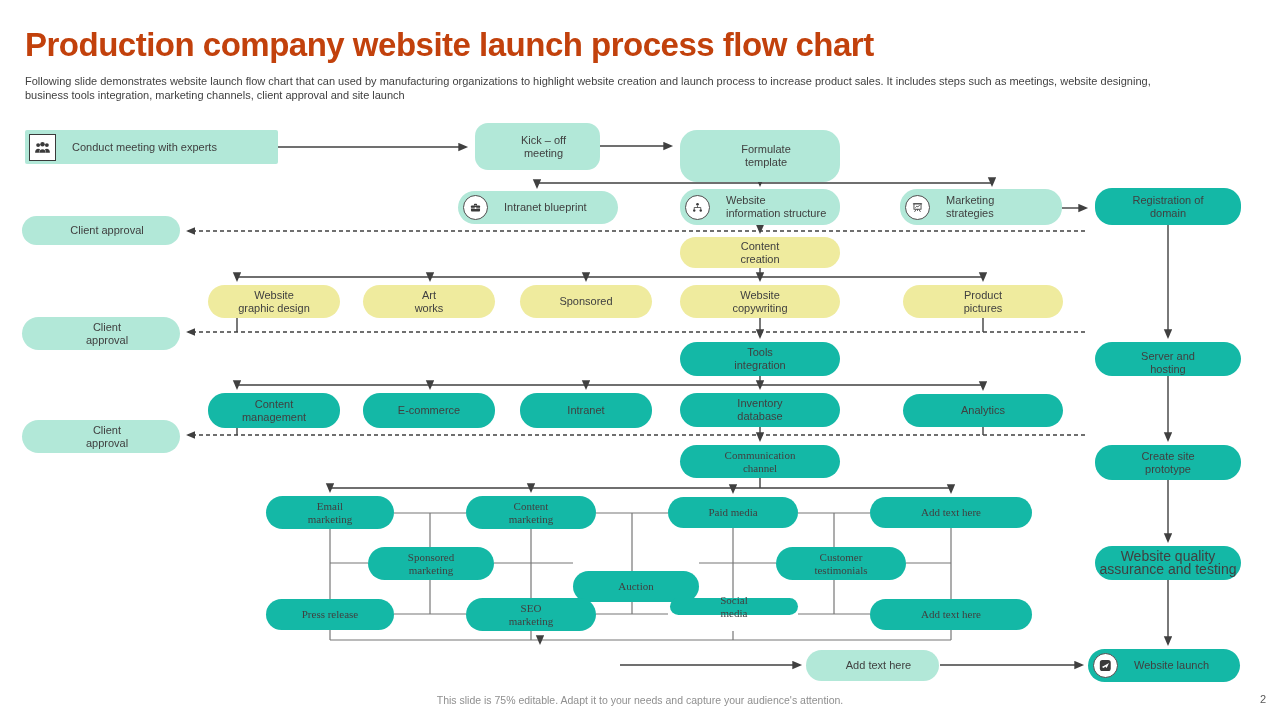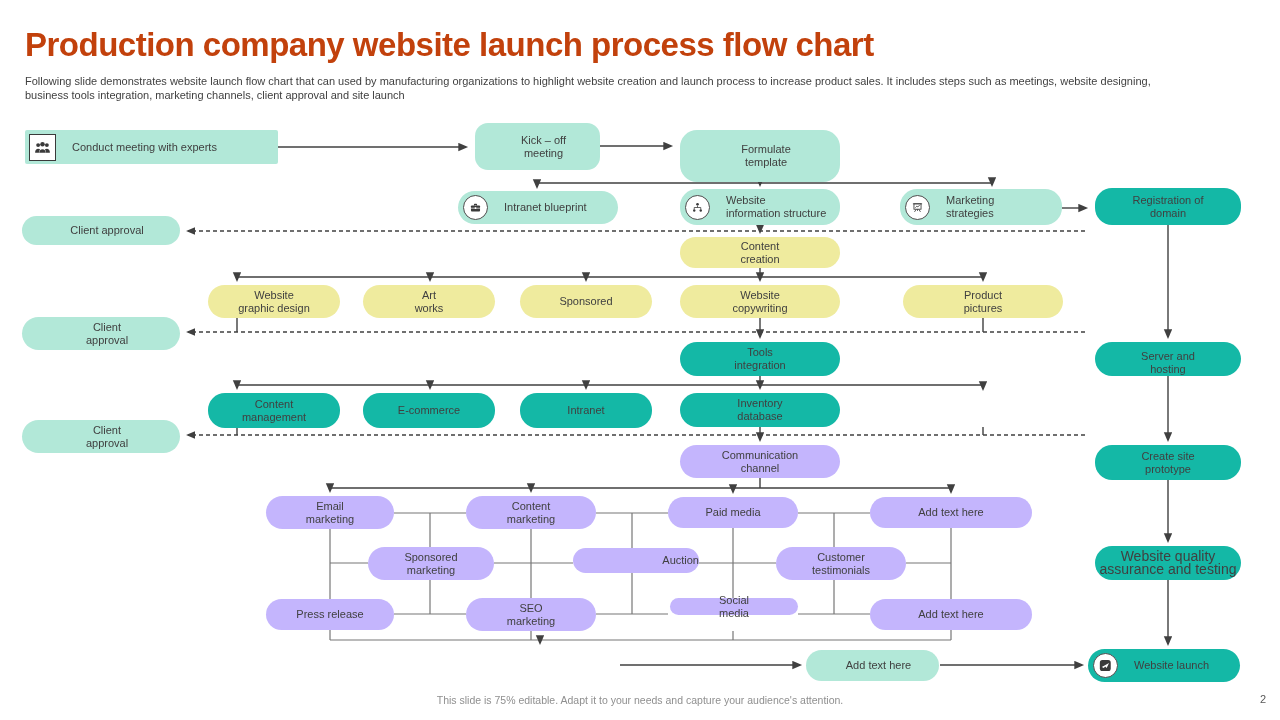--- a/index.html
+++ b/index.html
@@ -13,21 +13,21 @@
   .pagenum{position:absolute;right:14px;top:693px;font-size:11px;color:#595959;}
   svg.wires{position:absolute;left:0;top:0;z-index:0;}
   .node{position:absolute;z-index:1;display:flex;align-items:center;justify-content:center;
         text-align:center;font-size:11px;line-height:13px;color:#404040;box-sizing:border-box;}
   .node-label{white-space:pre-line;}
   .pill{border-radius:17px;}
   .rrect{border-radius:13px;}
   .teal{background:#b2e8d8;padding-left:12px;}
   .lav{background:#14b8a6;}
   .pyel{background:#efeb9e;}
-  .byel{background:#c4b5fd;}
+  .byel{background:#14b8a6;font-family:Liberation Serif, serif;}
   .icon-node{justify-content:flex-start;text-align:left;padding-left:5px;gap:16px;}
   .circle-icon{flex:0 0 auto;width:25px;height:25px;background:#ffffff;border:1.2px solid #4d4d4d;
         border-radius:50%;display:flex;align-items:center;justify-content:center;box-sizing:border-box;}
   .square-icon{flex:0 0 auto;width:27px;height:27px;background:#ffffff;border:1.4px solid #3a3a3a;
         display:flex;align-items:center;justify-content:center;box-sizing:border-box;margin-left:-1px;}
 </style>
 </head>
 <body>
 
 <div class="slide">
@@ -215,20 +215,23 @@
   <div class="node lav pill" style="left:363px;top:393px;width:132px;height:35px;">
     <span class="node-label">E-commerce</span>
   </div>
   <div class="node lav pill" style="left:520px;top:393px;width:132px;height:35px;">
     <span class="node-label">Intranet</span>
   </div>
   <div class="node lav pill" style="left:680px;top:393px;width:160px;height:34px;">
     <span class="node-label">Inventory
 database</span>
   </div>
+  <div class="node lav pill" style="left:903px;top:394px;width:160px;height:33px;">
+    <span class="node-label">Analytics</span>
+  </div>
 
   <div class="node teal pill" style="left:22px;top:420px;width:158px;height:33px;">
     <span class="node-label">Client
 approval</span>
   </div>
 
   <div class="node byel pill" style="left:680px;top:445px;width:160px;height:33px;">
     <span class="node-label">Communication
 channel</span>
   </div>
@@ -249,21 +252,21 @@
     <span class="node-label">Paid media</span>
   </div>
   <div class="node byel pill" style="left:870px;top:497px;width:162px;height:31px;">
     <span class="node-label">Add text here</span>
   </div>
 
   <div class="node byel pill" style="left:368px;top:547px;width:126px;height:33px;">
     <span class="node-label">Sponsored
 marketing</span>
   </div>
-  <div class="node byel pill" style="left:573px;top:548px;width:126px;height:25px;justify-content:flex-end;">
+  <div class="node byel pill" style="left:573px;top:571px;width:126px;height:31px;">
     <span class="node-label">Auction</span>
   </div>
   <div class="node byel pill" style="left:776px;top:547px;width:130px;height:33px;">
     <span class="node-label">Customer
 testimonials</span>
   </div>
 
   <div class="node byel pill" style="left:266px;top:599px;width:128px;height:31px;">
     <span class="node-label">Press release</span>
   </div>

